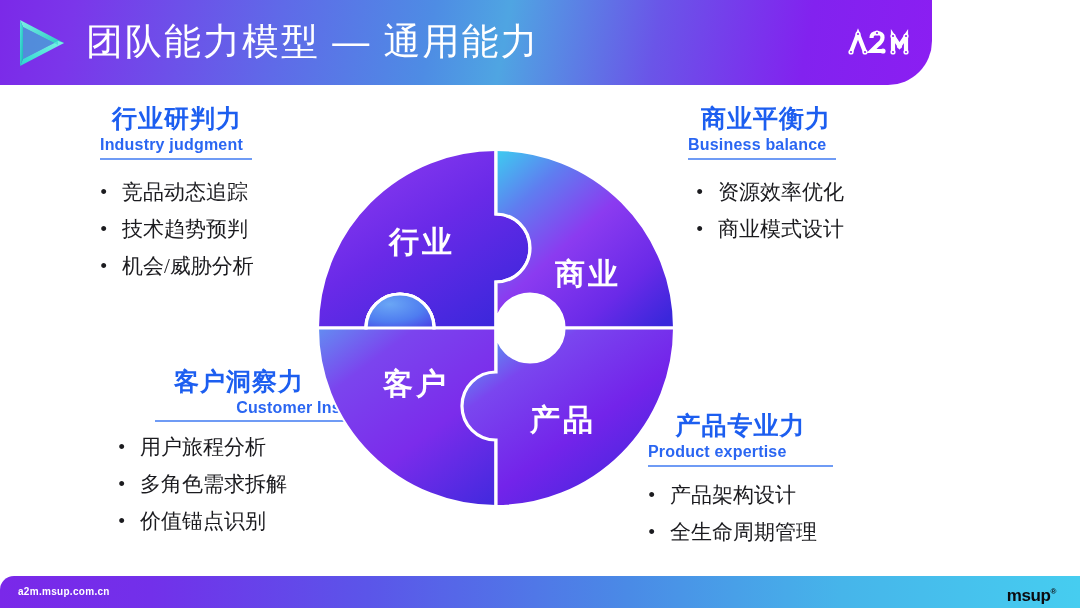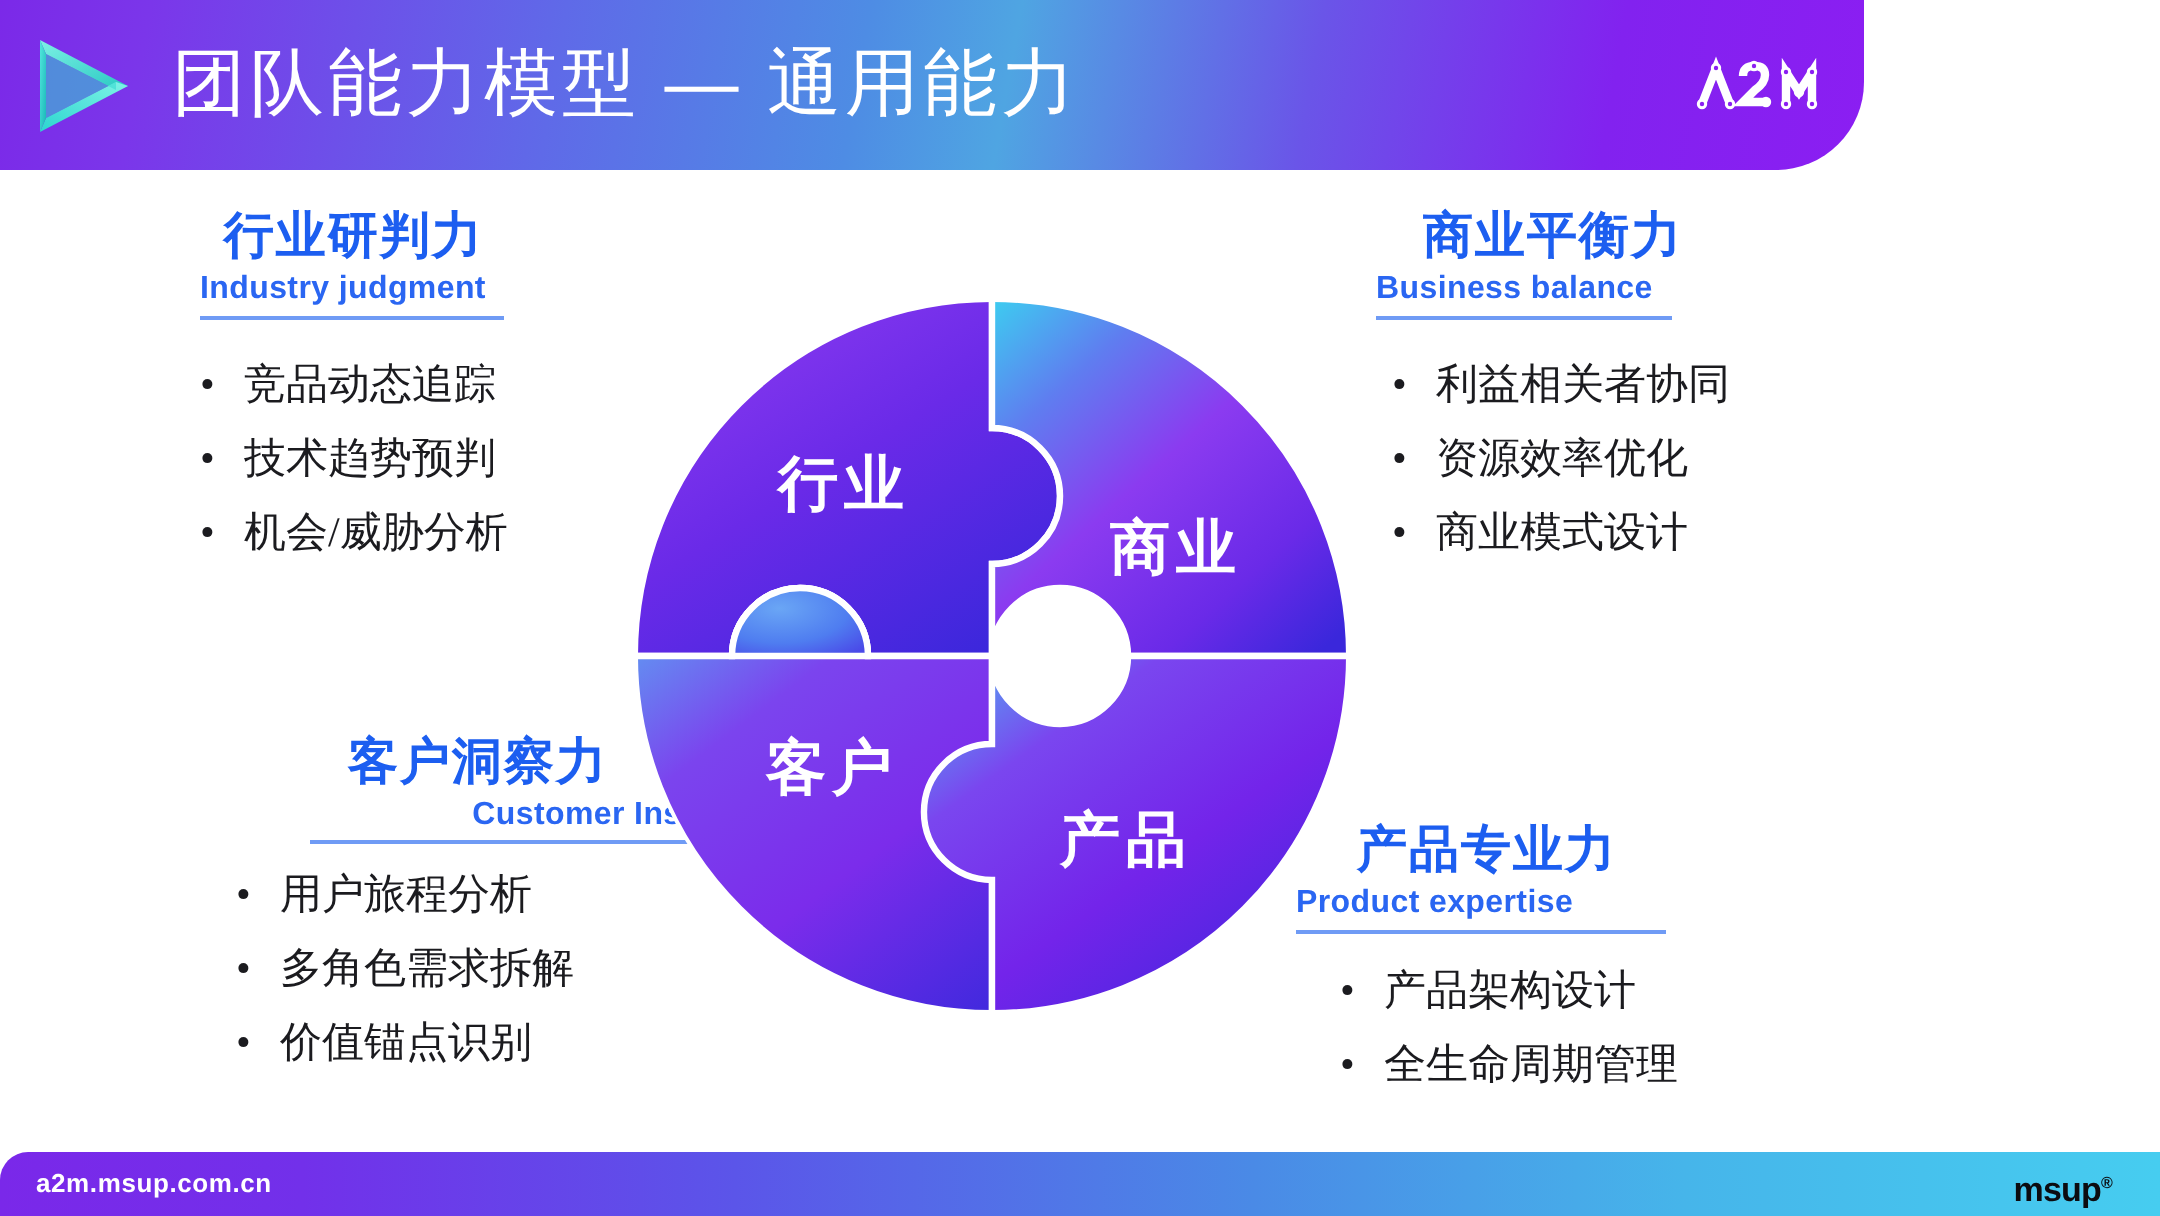--- a/index.html
+++ b/index.html
@@ -103,21 +103,21 @@
   #block-business { left: 688px; top: 103px; }
   #block-business .blk-rule { width: 148px; }
   #block-business .bullets { margin-top: 14px; margin-left: 8px; }
 
   #block-customer { left: 98px; top: 366px; width: 282px; text-align: right; }
   #block-customer .blk-rule { width: 225px; margin-left: auto; margin-top: 2px; }
   #block-customer .bullets { margin-top: 7px; text-align: left; margin-left: 20px; }
 
   #block-product { left: 648px; top: 410px; }
   #block-product .blk-rule { width: 185px; }
-  #block-product .bullets { margin-top: 10px; margin-left: 22px; }
+  #block-product .bullets { margin-top: 10px; }
 
   
   #puzzle-wrap {
     position: absolute;
     left: 316px; top: 148px;
     width: 360px; height: 360px; font-weight: bold;
   }
   #puzzle-svg { display: block; width: 360px; height: 360px; }
   .piece-label {
     fill: #ffffff;
@@ -139,21 +139,21 @@
         #4a8ae6 58%,
         #46b5ea 78%,
         #46cdf0 100%);
     border-top-left-radius: 14px;
   }
   #footer-url {
     position: absolute;
     left: 18px; top: 0;
     line-height: 32px;
     color: #ffffff;
-    font-size: 13px;
+    font-size: 10px;
     font-weight: bold;
     letter-spacing: .3px;
   }
   #footer-msup {
     position: absolute;
     right: 24px; top: 0;
     line-height: 32px;
     color: #0c0c10;
     font-size: 17px;
     font-weight: bold;
@@ -234,21 +234,20 @@
     <li><span class="dot">•</span><span>技术趋势预判</span></li>
     <li><span class="dot">•</span><span>机会/威胁分析</span></li>
   </ul>
 </div>
 
 <div class="block" id="block-business">
   <div class="blk-cn">商业平衡力</div>
   <div class="blk-en">Business balance</div>
   <div class="blk-rule"></div>
   <ul class="bullets">
-    <li><span class="dot">•</span><span>利益相关者协同</span></li>
     <li><span class="dot">•</span><span>资源效率优化</span></li>
     <li><span class="dot">•</span><span>商业模式设计</span></li>
   </ul>
 </div>
 
 <div class="block" id="block-customer">
   <div class="blk-cn">客户洞察力</div>
   <div class="blk-en">Customer Insights</div>
   <div class="blk-rule"></div>
   <ul class="bullets">

